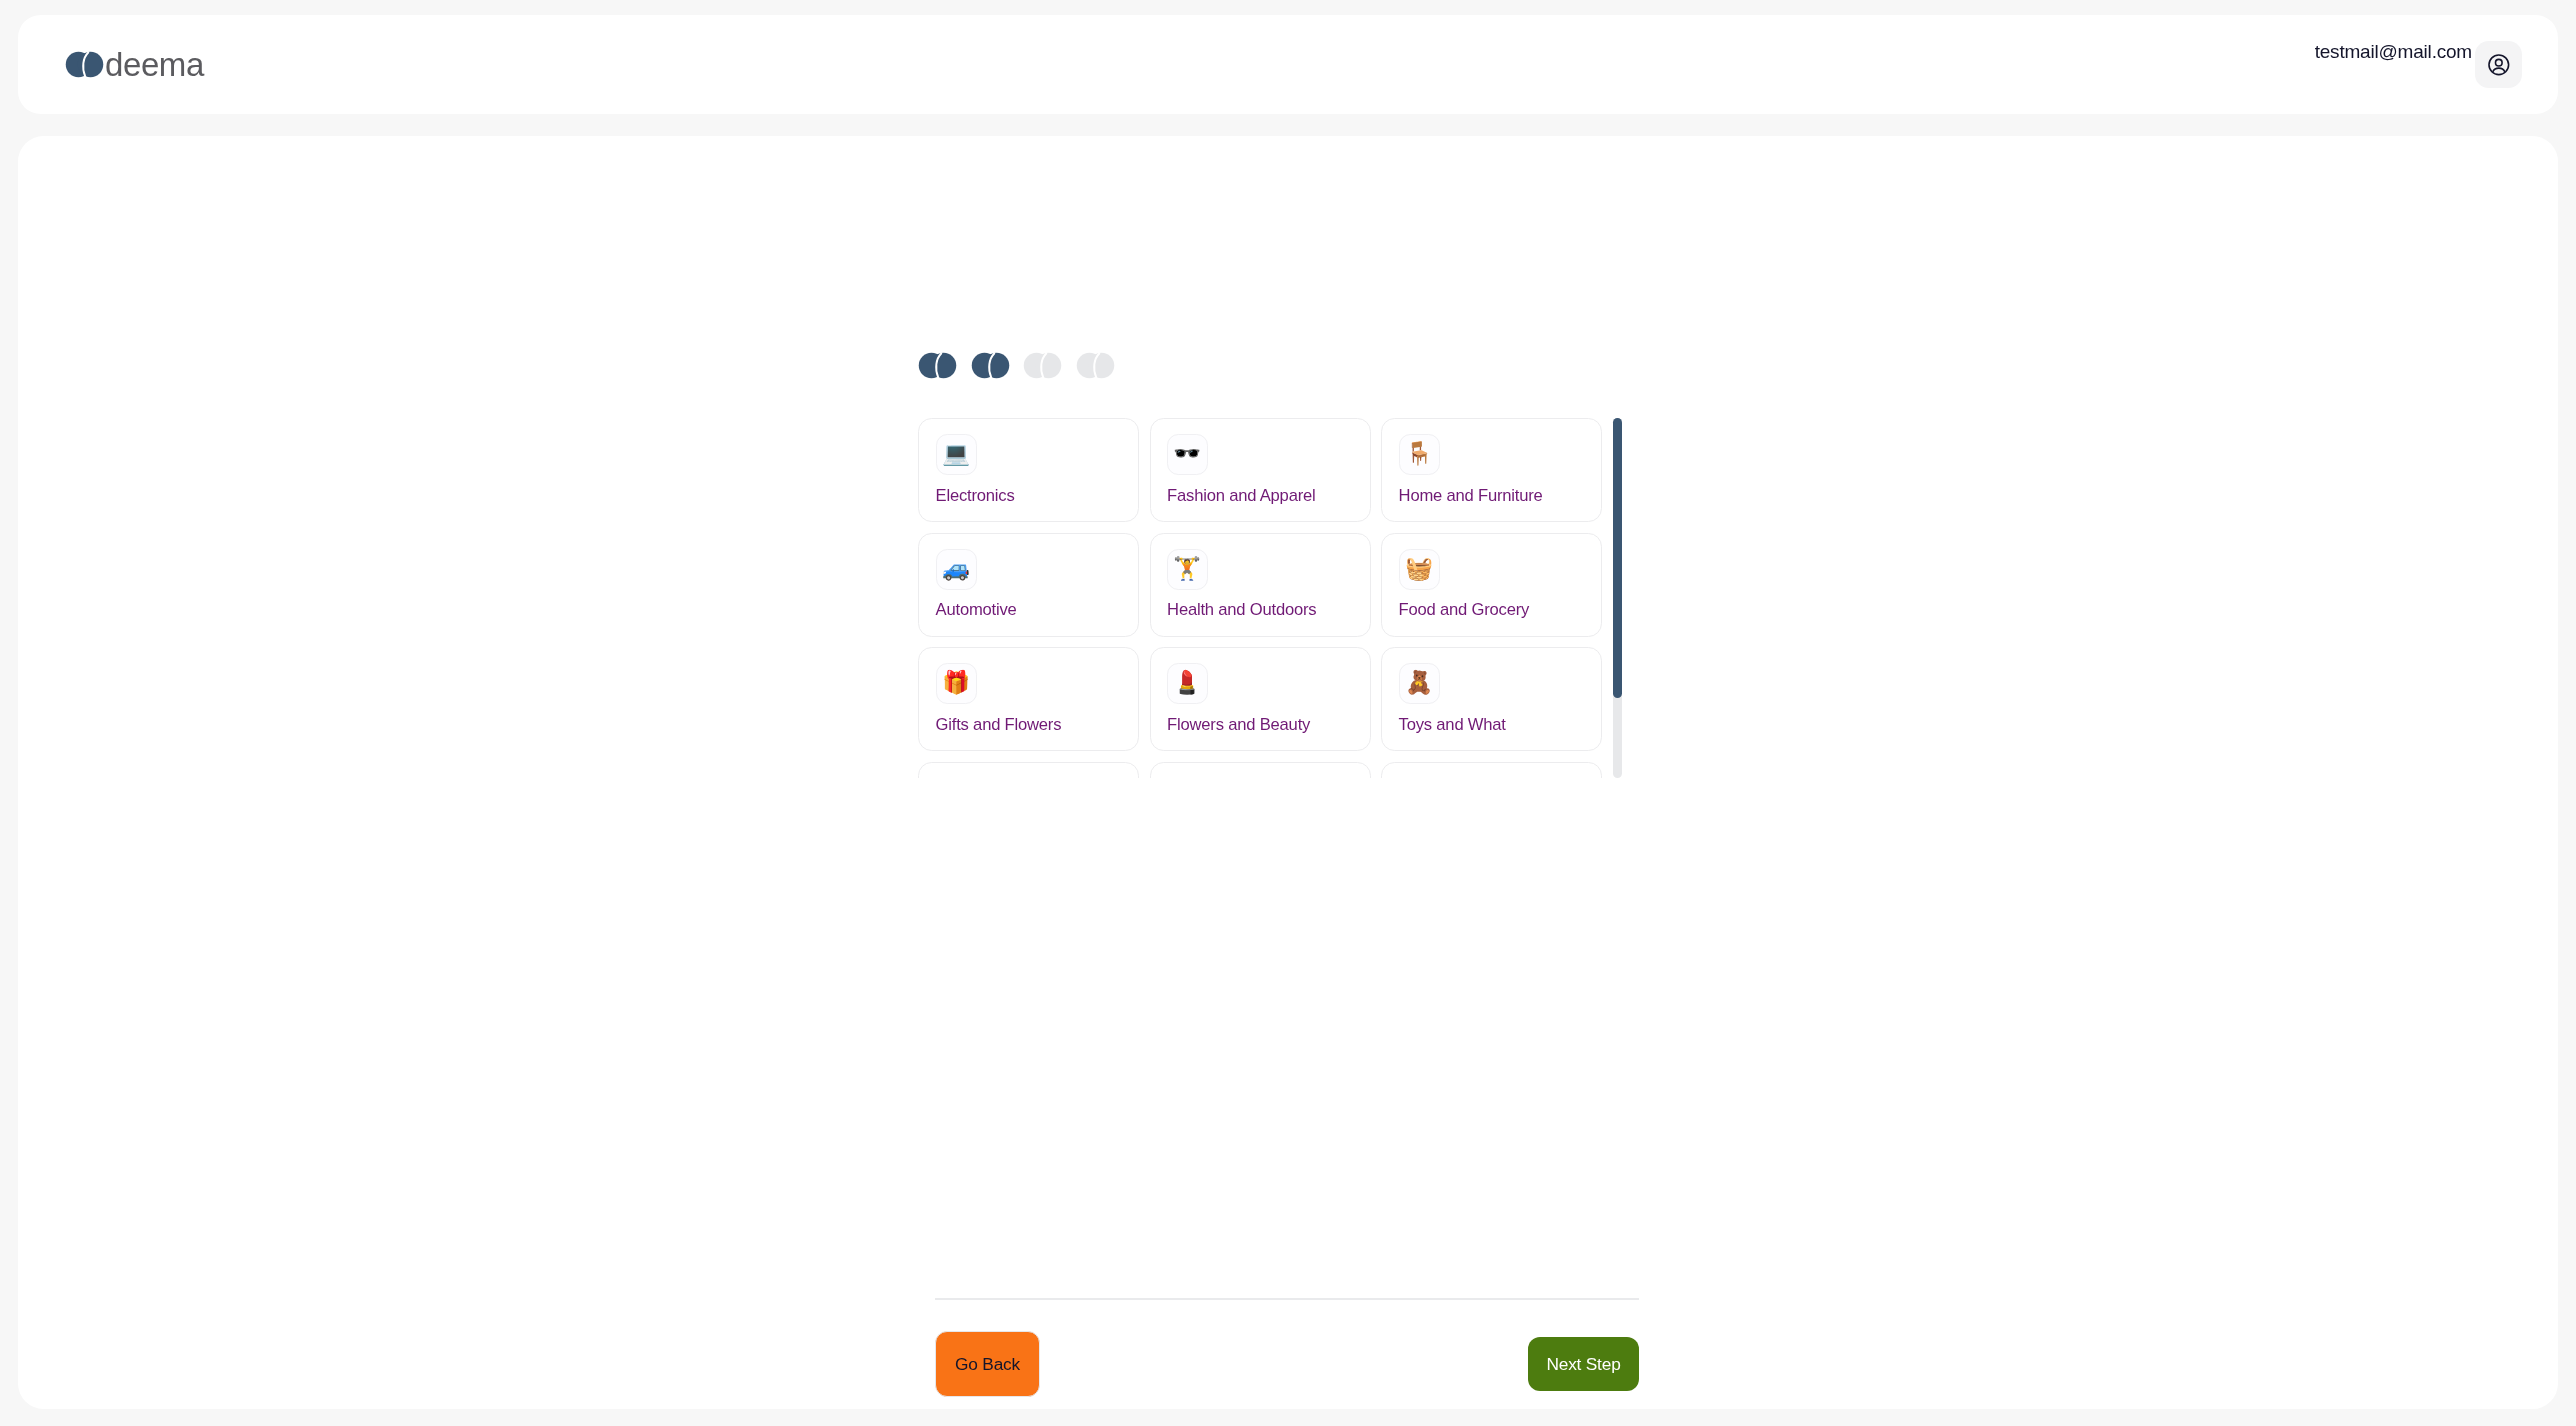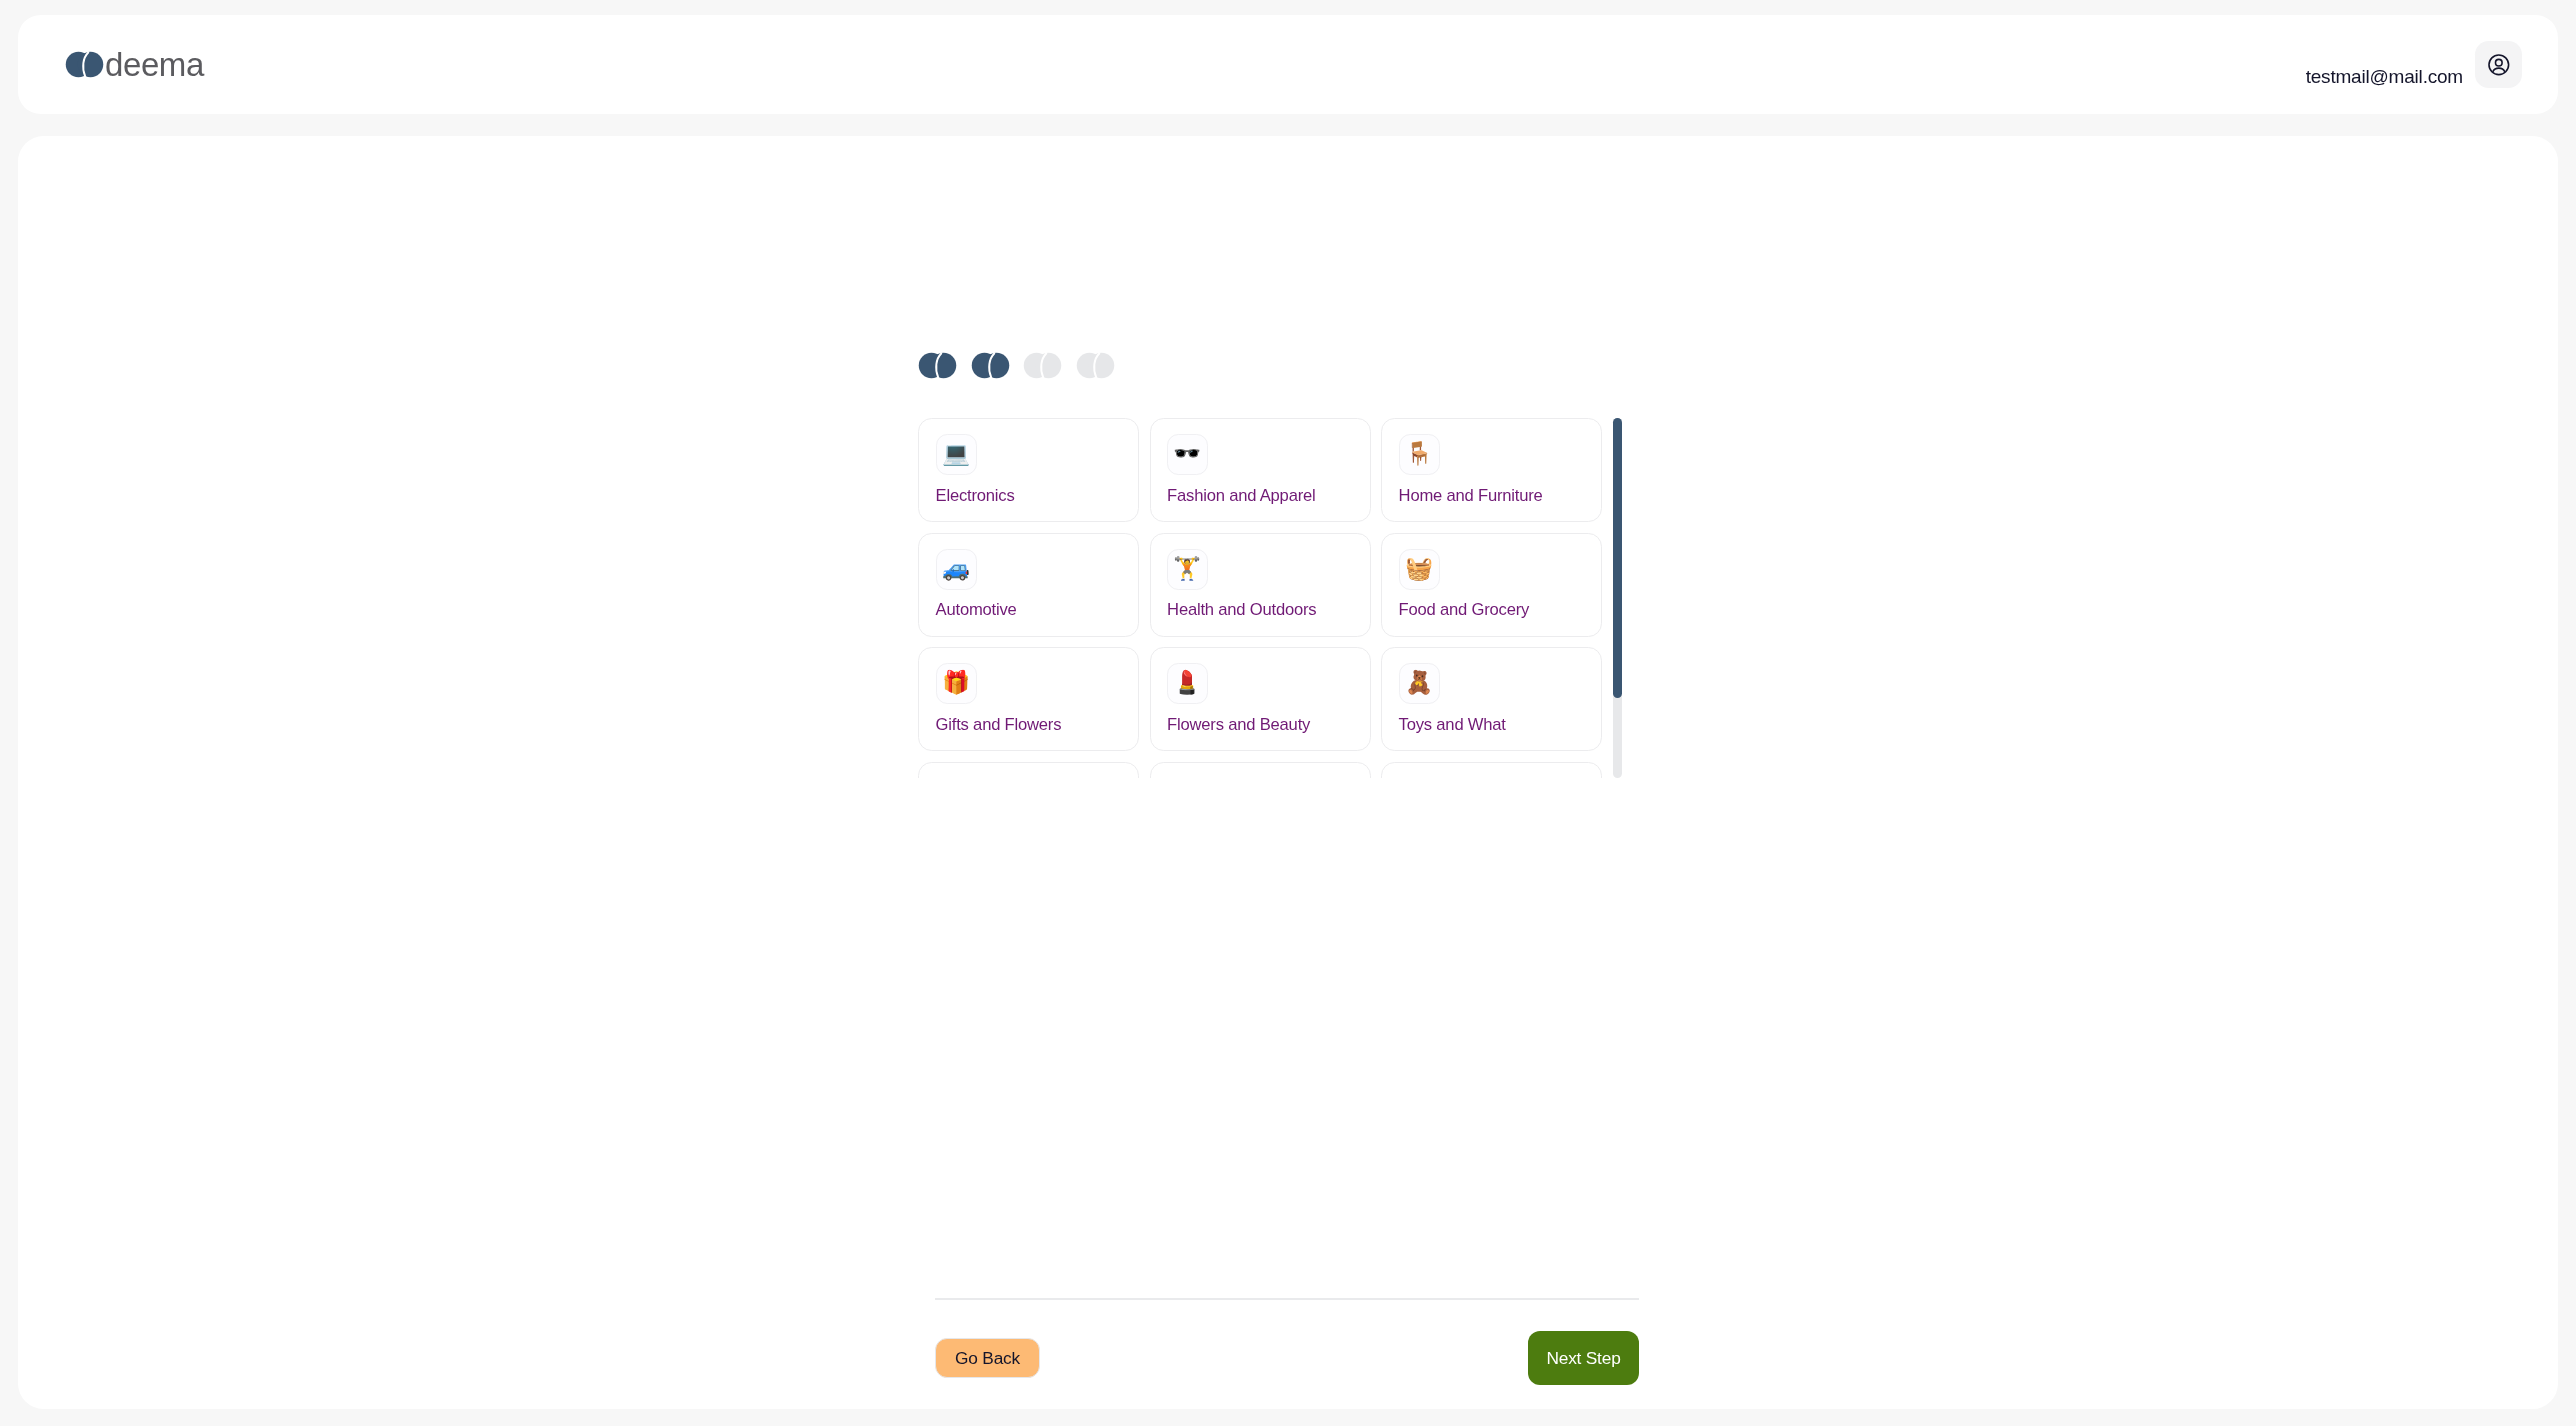--- a/index.html
+++ b/index.html
@@ -49,22 +49,22 @@
 
   .brand-word {
     font-size: 33px;
     font-weight: 500;
     letter-spacing: -0.4px;
     color: #5b5b5f;
   }
 
   .header-right {
     display: flex;
-    align-items: flex-end;
-    gap: 12px;
+    align-items: flex-start;
+    gap: 3px;
   }
   .user-email {
     font-size: 19px;
     color: #14152b;
     letter-spacing: -0.2px;
   }
   .avatar-btn {
     width: 47px;
     height: 47px;
     border-radius: 13.6px;
@@ -203,22 +203,22 @@
   .btn {
     font-family: "Liberation Sans", sans-serif;
     font-size: 17.3px;
     letter-spacing: -0.2px;
     border-radius: 12px;
     cursor: pointer;
   }
 
   .btn-back {
     width: 105px;
-    height: 40px;
-    background: #fdba74;
+    height: 66px;
+    background: #f97316;
     border: 1.1px solid #e6e7ea;
     color: #14152b;
   }
 
   .btn-next {
     width: 111px;
     height: 54px;
     background: #4d7c0f;
     border: none;
     color: #ffffff;

